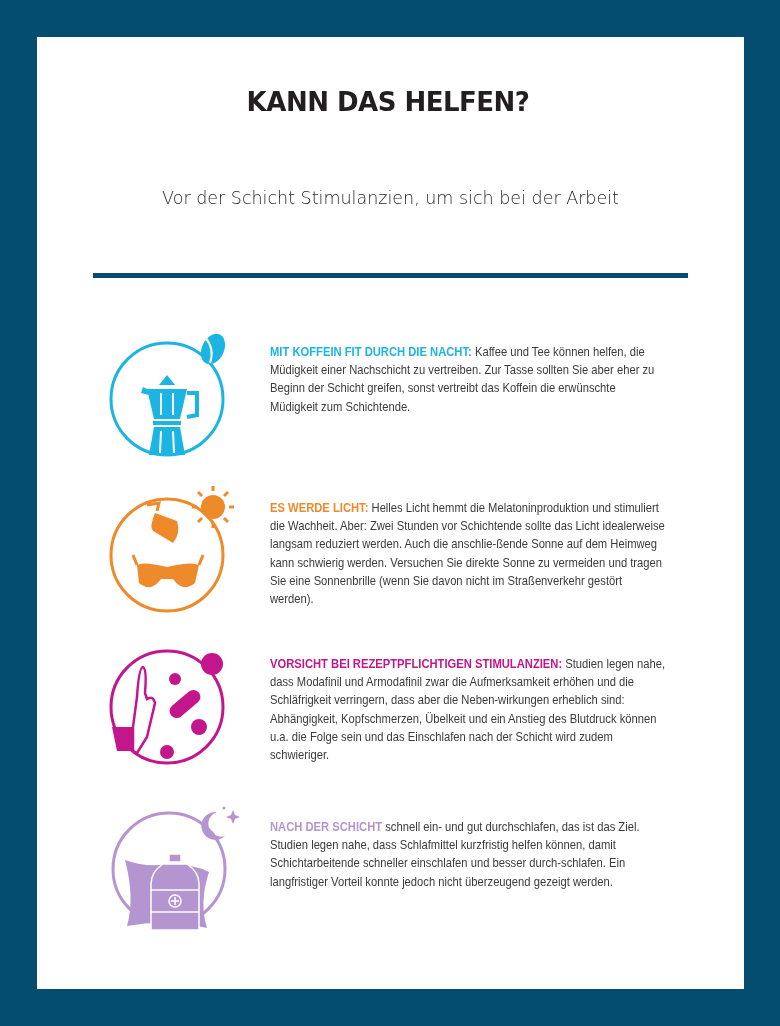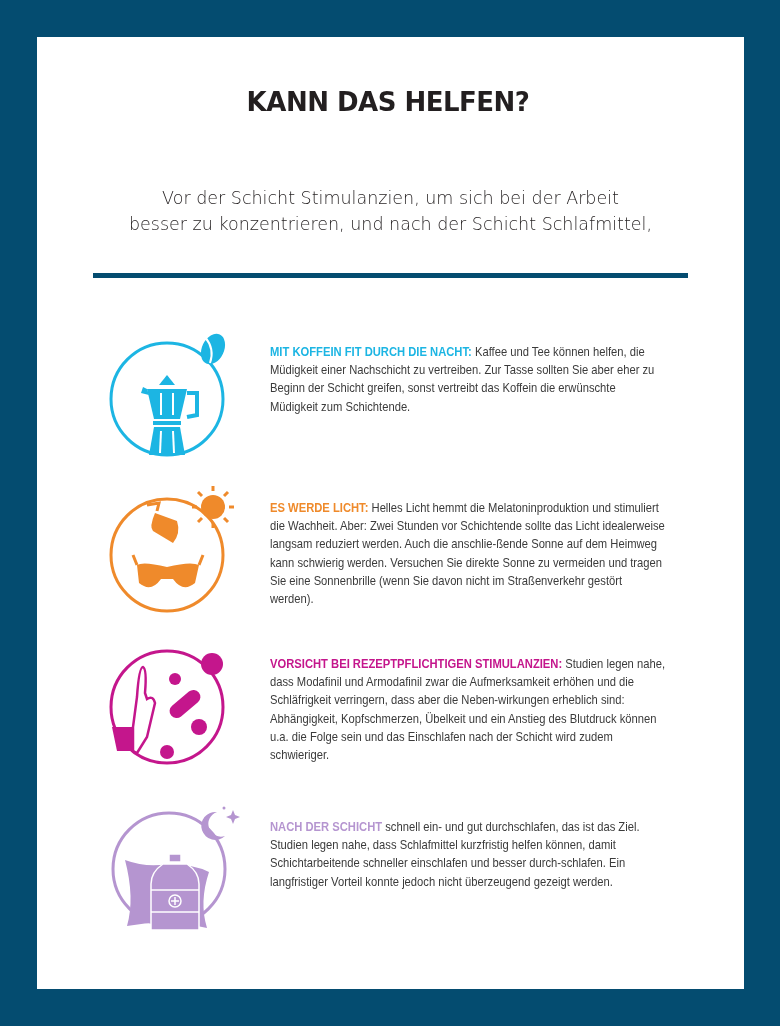--- a/index.html
+++ b/index.html
@@ -16,21 +16,20 @@
     font-family:"Liberation Sans", sans-serif; font-size:12.2px; line-height:18.2px; color:#3b3b3b; transform:scaleX(0.92); transform-origin:left top; width:430px; }
   .lead { font-weight:bold; }
 </style>
 </head>
 <body>
 
 <div class="panel">
   <div class="title">KANN DAS HELFEN?</div>
   <div class="intro">
     <div>Vor der Schicht Stimulanzien, um sich bei der Arbeit</div>
-    <div>besser zu konzentrieren, und nach der Schicht Schlafmittel,</div>
   </div>
   <div class="rule"></div>
 
   <div class="item" style="top:290px;">
     <svg class="icon" viewBox="0 0 135 135">
       <circle cx="60" cy="72" r="56" fill="none" stroke="#1cb5e3" stroke-width="3"></circle>
       <ellipse cx="106" cy="22" rx="11" ry="16" transform="rotate(25 106 22)" fill="#1cb5e3"></ellipse>
       <path d="M98 10 Q108 22 103 36" stroke="#fff" stroke-width="2" fill="none"></path>
       <polygon points="60,48 52,58 68,58" fill="#1cb5e3"></polygon>
       <path d="M40 62 L80 62 L73 92 L47 92 Z" fill="#1cb5e3"></path>

